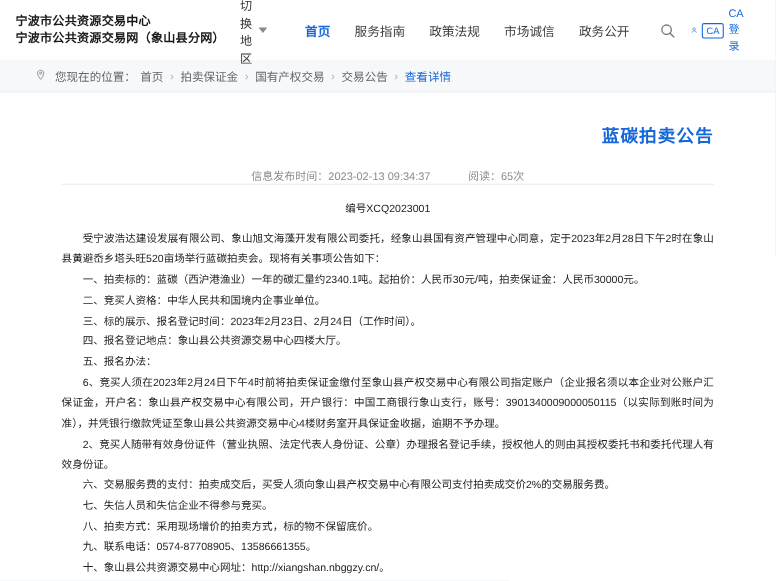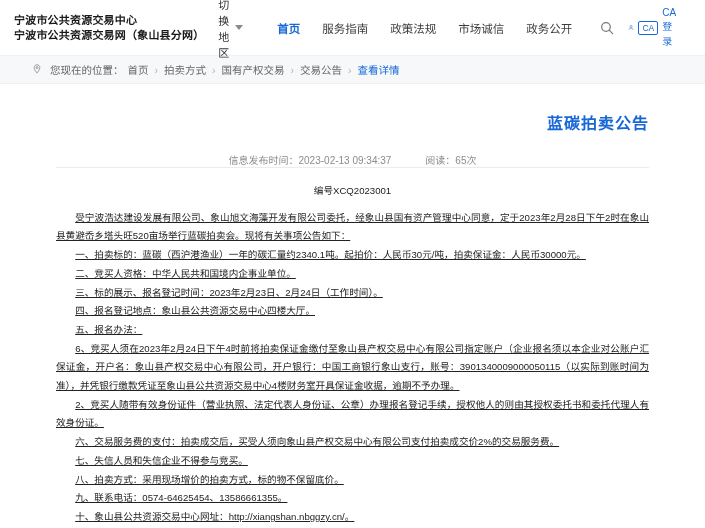--- a/index.html
+++ b/index.html
@@ -139,21 +139,20 @@
   }
   .body {
     padding-top: 14px;
     font-size: 9.6px;
     color: #222;
     line-height: 1.95;
   }
   .body p {
     margin: 0;
     text-align: justify;
-    text-decoration: underline;
   }
   .p-indent { text-indent: 2em; }
   .doc-number {
     text-align: center;
     font-size: 9.6px;
     color: #222;
     margin-bottom: 8px;
   }
 </style>
 </head>
@@ -200,21 +199,21 @@
   <div class="breadcrumb-bar">
     <span class="home-icon">
       <svg width="10" height="10" viewBox="0 0 12 12">
         <path d="M6 1C4 1 2.6 2.4 2.6 4.3C2.6 6.8 6 11 6 11S9.4 6.8 9.4 4.3C9.4 2.4 8 1 6 1Z" fill="none" stroke="#8a8a8a" stroke-width="1"></path>
         <circle cx="6" cy="4.3" r="1.2" fill="none" stroke="#8a8a8a" stroke-width="1"></circle>
       </svg>
     </span>
     <span>您现在的位置：</span>
     <span class="crumb">首页</span>
     <span class="crumb-sep">›</span>
-    <span class="crumb">拍卖方式</span>
+    <span class="crumb">拍卖保证金</span>
     <span class="crumb-sep">›</span>
     <span class="crumb">国有产权交易</span>
     <span class="crumb-sep">›</span>
     <span class="crumb">交易公告</span>
     <span class="crumb-sep">›</span>
     <span class="crumb current">查看详情</span>
   </div>
 
   <div class="article">
     <div class="article-title">蓝碳拍卖公告</div>
@@ -234,20 +233,20 @@
       <p class="p-indent">一、拍卖标的：蓝碳（西沪港渔业）一年的碳汇量约2340.1吨。起拍价：人民币30元/吨，拍卖保证金：人民币30000元。</p>
       <p class="p-indent">二、竞买人资格：中华人民共和国境内企事业单位。</p>
       <p class="p-indent">三、标的展示、报名登记时间：2023年2月23日、2月24日（工作时间）。</p>
       <p class="p-indent">四、报名登记地点：象山县公共资源交易中心四楼大厅。</p>
       <p class="p-indent">五、报名办法：</p>
       <p class="p-indent">6、竞买人须在2023年2月24日下午4时前将拍卖保证金缴付至象山县产权交易中心有限公司指定账户（企业报名须以本企业对公账户汇保证金，开户名：象山县产权交易中心有限公司，开户银行：中国工商银行象山支行，账号：3901340009000050115（以实际到账时间为准），并凭银行缴款凭证至象山县公共资源交易中心4楼财务室开具保证金收据，逾期不予办理。</p>
       <p class="p-indent">2、竞买人随带有效身份证件（营业执照、法定代表人身份证、公章）办理报名登记手续，授权他人的则由其授权委托书和委托代理人有效身份证。</p>
       <p class="p-indent">六、交易服务费的支付：拍卖成交后，买受人须向象山县产权交易中心有限公司支付拍卖成交价2%的交易服务费。</p>
       <p class="p-indent">七、失信人员和失信企业不得参与竞买。</p>
       <p class="p-indent">八、拍卖方式：采用现场增价的拍卖方式，标的物不保留底价。</p>
-      <p class="p-indent">九、联系电话：0574-64625454、13586661355。</p>
+      <p class="p-indent">九、联系电话：0574-87708905、13586661355。</p>
       <p class="p-indent">十、象山县公共资源交易中心网址：http://xiangshan.nbggzy.cn/。</p>
 
     </div>
 
   </div>
 
 </div>
 
 </body></html>

